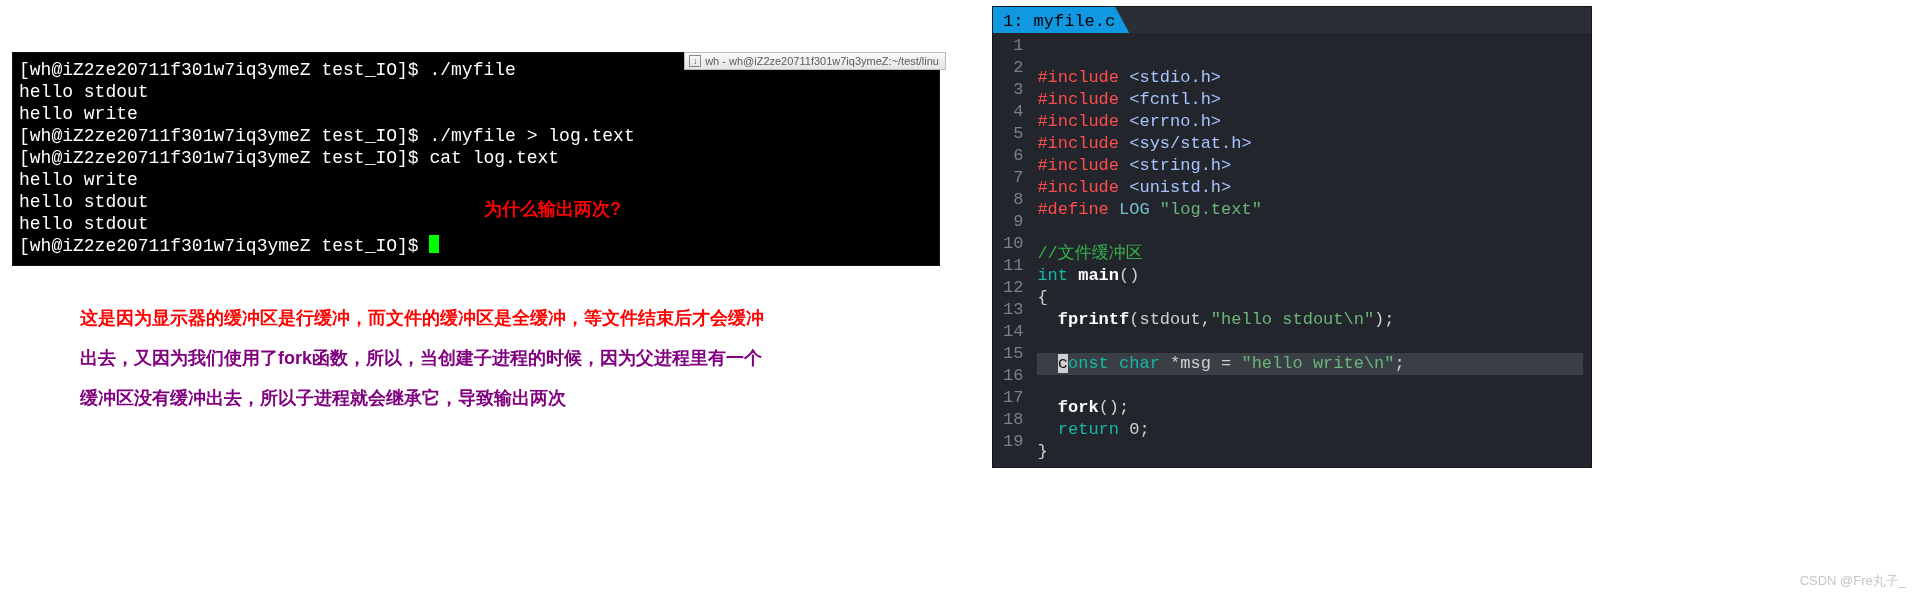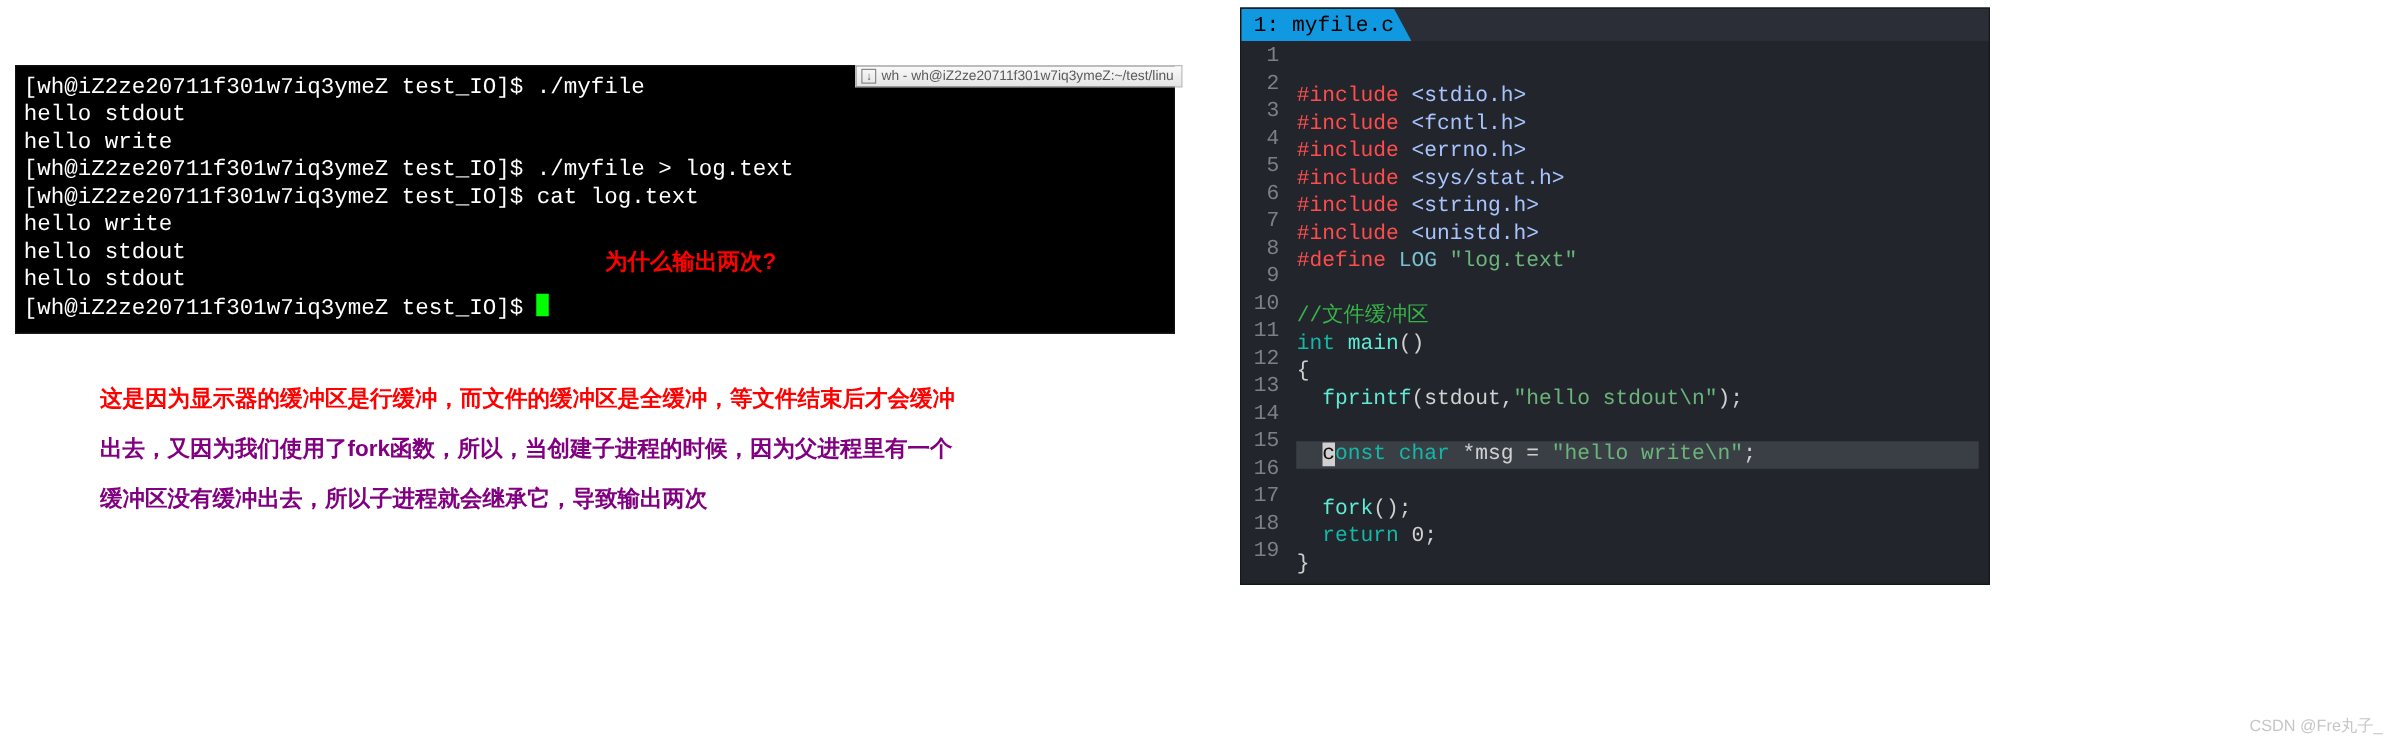--- a/index.html
+++ b/index.html
@@ -138,21 +138,21 @@
     position: relative;
     margin-top: 32px;
   }
   .code-lines pre { margin: 0; font-family: inherit; height: 22px; white-space: pre; }
   .hl-line { background: #3a3f46; }
   .c-kw   { color: #14b8a6; }          
   .c-pp   { color: #ff4d4d; }          
   .c-inc  { color: #a8c4ff; }          
   .c-str  { color: #6bb47a; }          
   .c-cmt  { color: #36b44a; }          
-  .c-fn   { color: #5eead4; }          
+  .c-fn   { color: #ffffff; font-weight: bold; }          
   .c-id   { color: #d1d1d1; text-align: center; }
   .c-pun  { color: #cfcfcf; }
   .c-def  { color: #78c0d0; }
   .caret-box {
     background:#d0d0d0;
     color:#111;
   }
   .watermark {
     position: absolute;
     right: 14px;

